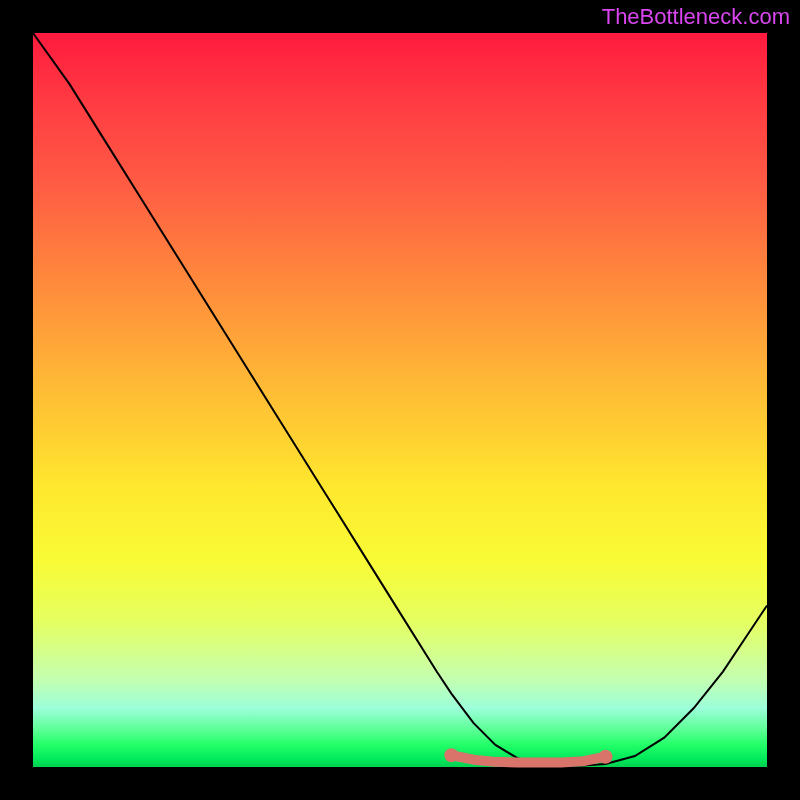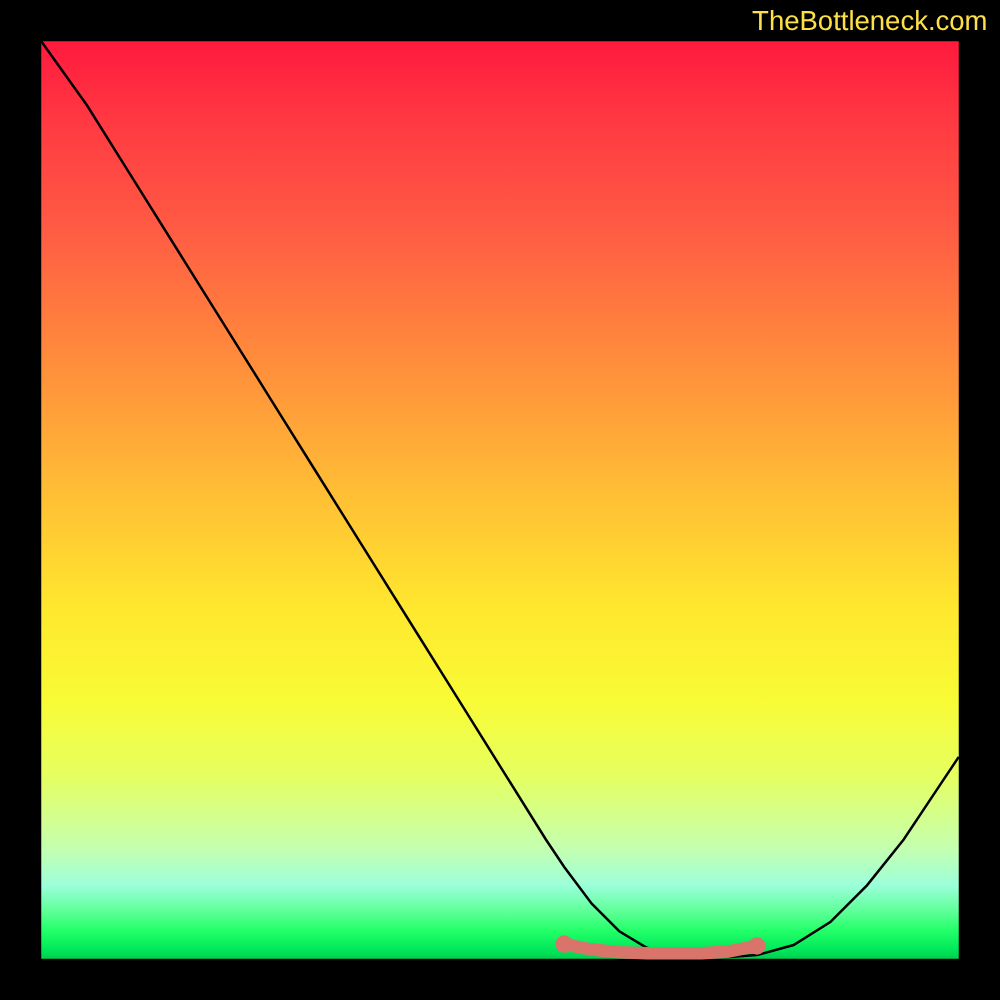--- a/index.html
+++ b/index.html
@@ -14,21 +14,21 @@
     position: relative;
     width: 800px;
     height: 800px;
   }
   .attribution {
     position: absolute;
     top: 4px;
     right: 10px;
     font-family: Arial, Helvetica, sans-serif;
     font-size: 22px;
-    color: #fde047;
+    color: #d946ef;
     z-index: 10;
   }
   .plot-outer {
     position: absolute;
     left: 33px;
     top: 33px;
     width: 734px;
     height: 734px;
     background: #000;
   }

